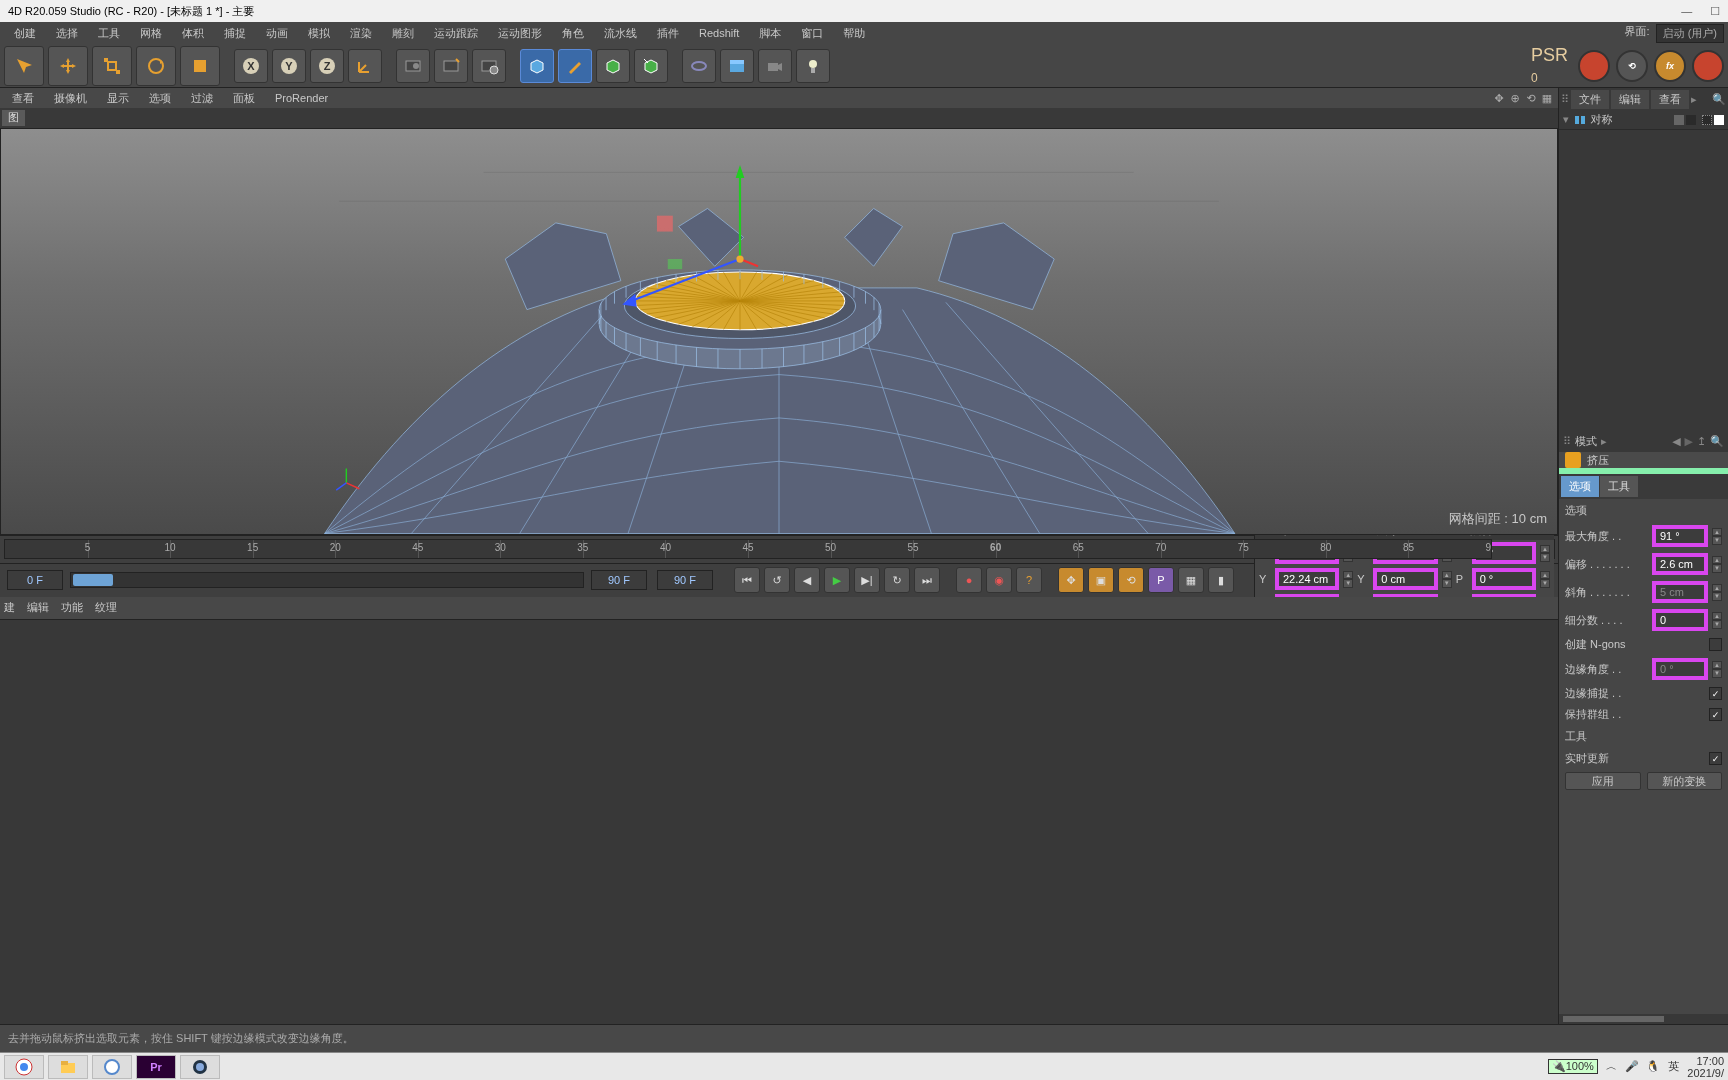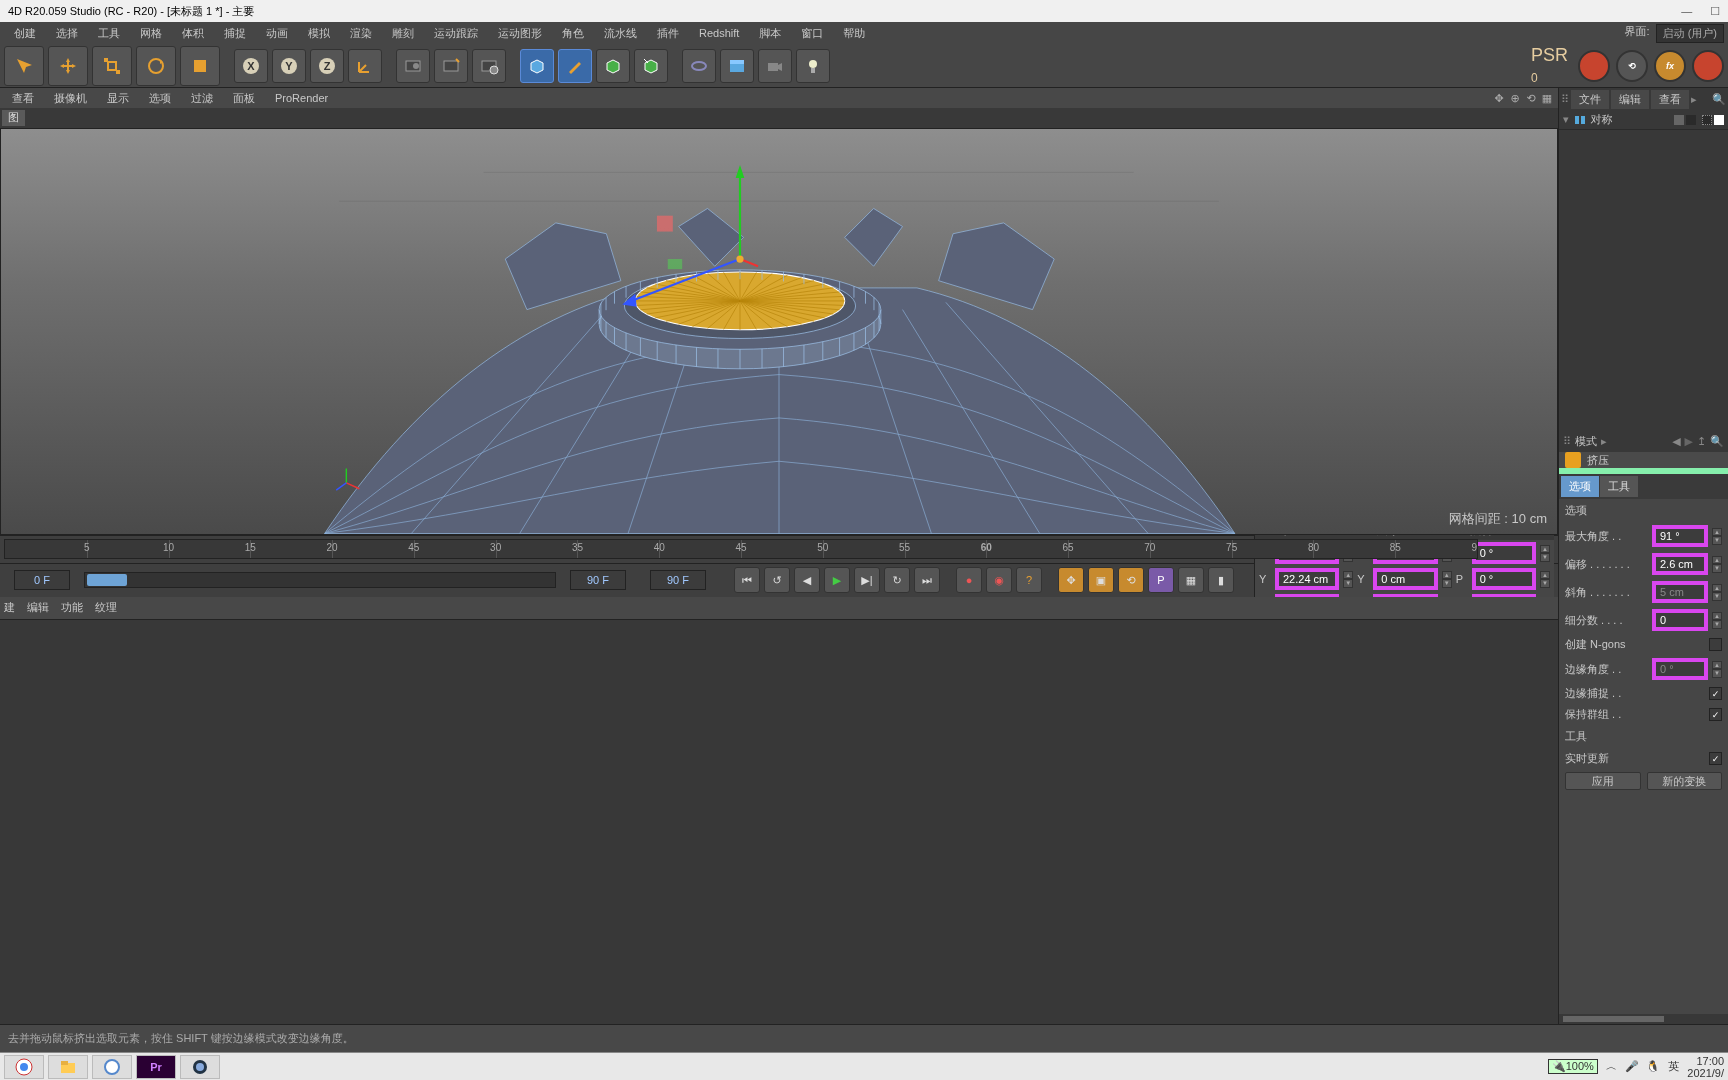--- a/index.html
+++ b/index.html
@@ -25,21 +25,21 @@
 .vp-submenu-item{padding:0 10px;cursor:pointer}
 .vp-submenu-right{position:absolute;right:4px;display:flex;gap:2px}
 .vp-icon{width:14px;height:14px;display:flex;align-items:center;justify-content:center;color:#aaa}
 .vp-label{height:16px;background:#5a5a5a;padding:0 6px;color:#ddd;display:inline-block;margin:2px}
 .viewport{flex:1;background:linear-gradient(#8e8e8e 0%,#6f6f6f 38%,#4a4a4a 100%);position:relative;overflow:hidden;border:1px solid #222}
 .grid-info{position:absolute;right:10px;bottom:6px;color:#c8c8c8;font-size:13px}
 .timeline-row{height:28px;background:#3f3f3f;display:flex;align-items:center;color:#aaa;border-top:1px solid #222}
 .timeline-ruler{flex:1;height:20px;position:relative;background:#383838;border:1px solid #222;margin:0 4px;overflow:hidden}
 .tick{position:absolute;top:0;height:100%;border-left:1px solid #555}
 .tick-label{position:absolute;top:2px;font-size:10px;color:#aaa;transform:translateX(-50%)}
-.frame-box{width:56px;height:20px;background:#3c3c3c;border:1px solid #222;color:#a0c8ff;text-align:center;line-height:18px;margin:0 10px}
+.frame-box{width:56px;height:20px;background:#3c3c3c;border:1px solid #222;color:#a0c8ff;text-align:center;line-height:18px;margin:0 3px}
 .transport-row{height:34px;background:#3f3f3f;display:flex;align-items:center;padding:0 4px;gap:4px;border-top:1px solid #222}
 .slider-track{flex:1;height:16px;background:#333;border:1px solid #222;position:relative}
 .slider-handle{position:absolute;left:2px;top:1px;width:40px;height:12px;background:#6ea4d6;border-radius:2px}
 .trans-btn{width:26px;height:26px;background:#555;border:1px solid #333;border-radius:3px;display:flex;align-items:center;justify-content:center;cursor:pointer;color:#ddd}
 .trans-btn.play{color:#4c4}
 .trans-btn.rec{color:#e55}
 .right-panel{width:170px;background:#464646;display:flex;flex-direction:column;border-left:1px solid #222}
 .panel-tabs{height:22px;background:#383838;display:flex;align-items:center;padding:0 2px;gap:2px}
 .panel-tab{padding:2px 8px;background:#484848;color:#c8c8c8;cursor:pointer}
 .obj-row{height:20px;background:#383838;display:flex;align-items:center;padding:0 4px;gap:4px;border-bottom:1px solid #2a2a2a}

